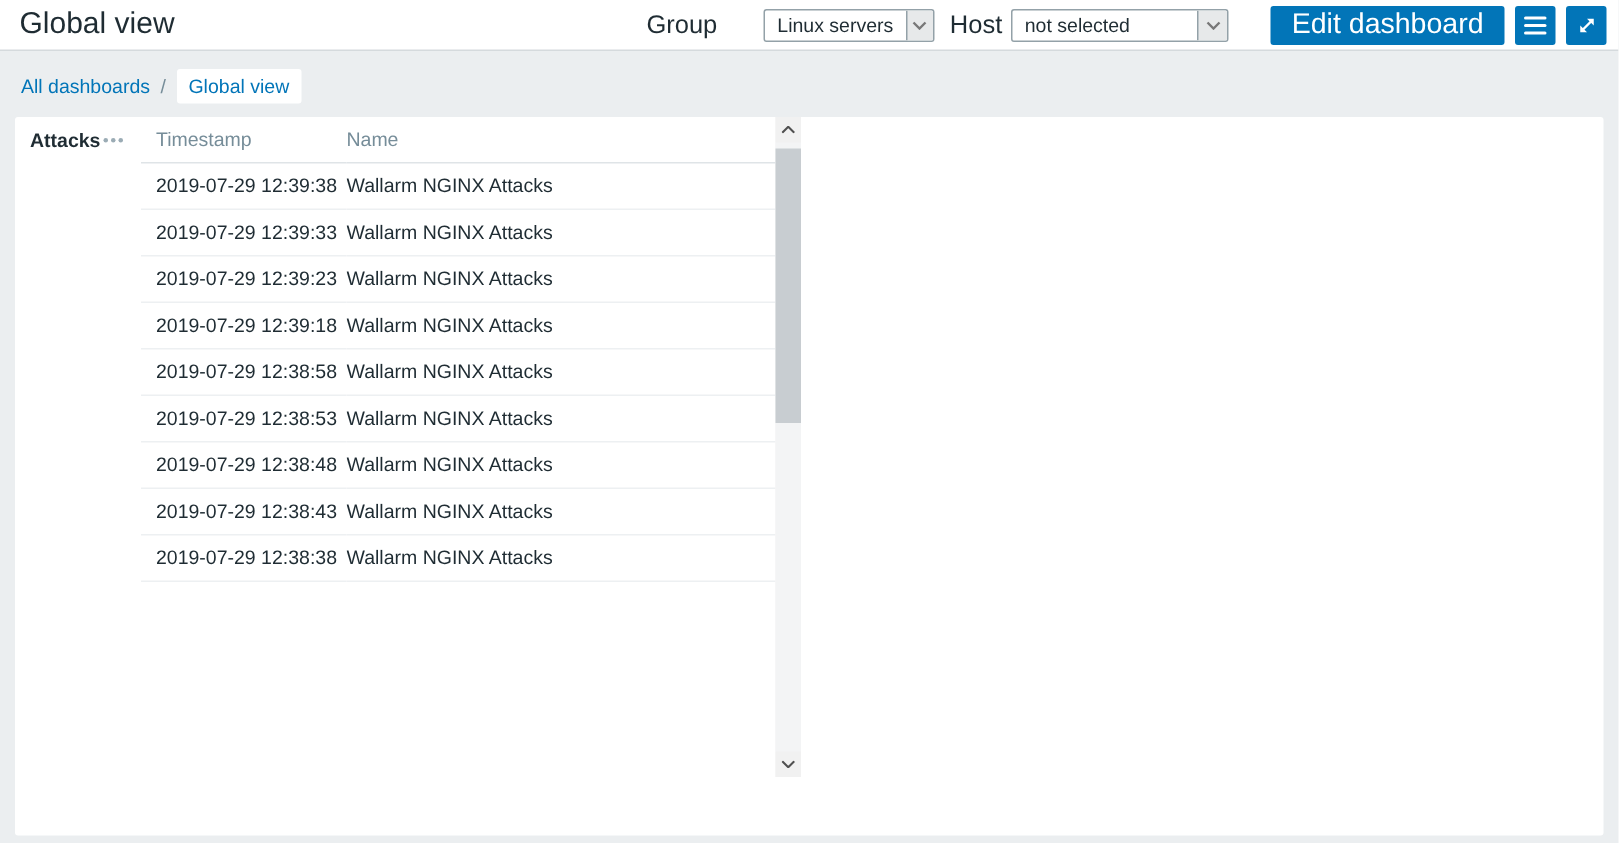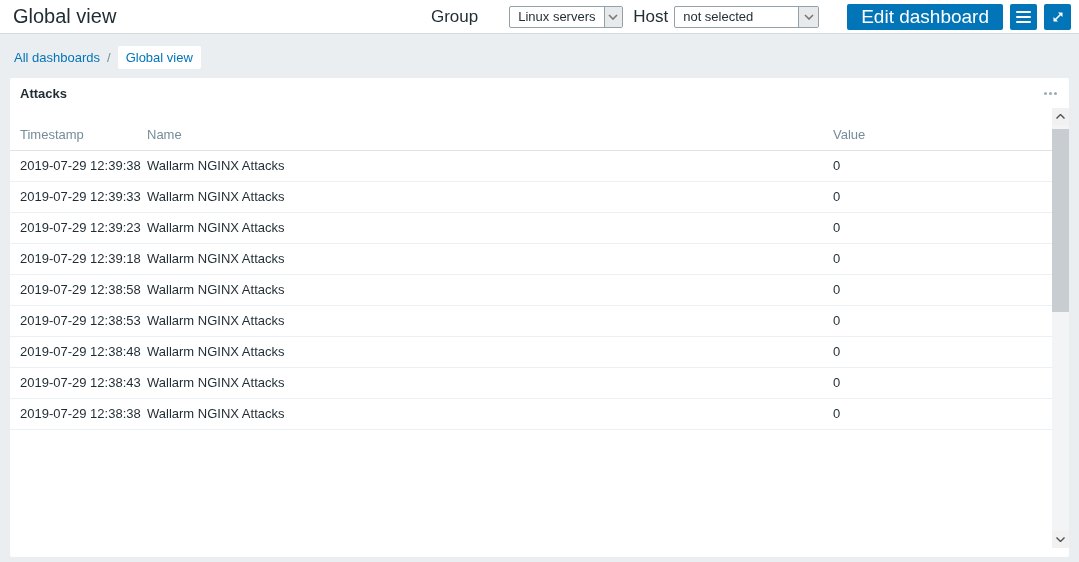--- a/index.html
+++ b/index.html
@@ -122,21 +122,21 @@
     padding:4px 8px;
   }
   
   .widget{
     margin:10px 10px 0 10px;
     width:1059px;
     height:479px;
     background:var(--widget-bg);
     border-radius:2px;
     display:flex;
-    flex-direction:column;
+    flex-direction:row;
   }
   .widget-head{
     height:30px;
     flex:0 0 30px;
     display:flex;
     align-items:center;
     padding:0 10px;
   }
   .widget-title{
     font-size:13px;
@@ -163,21 +163,20 @@
   }
   .table-wrap{
     flex:1;
     overflow:hidden;
   }
   table{
     width:100%;
     border-collapse:collapse;
     table-layout:fixed;
     font-size:13px;
-    margin-top:12px;
   }
   col.c-timestamp{width:137px;}
   col.c-name{width:686px;}
   th{
     height:30px;
     font-weight:400;
     color:var(--muted);
     text-align:left;
     border-bottom:1px solid var(--thead-border);
     white-space:nowrap;

